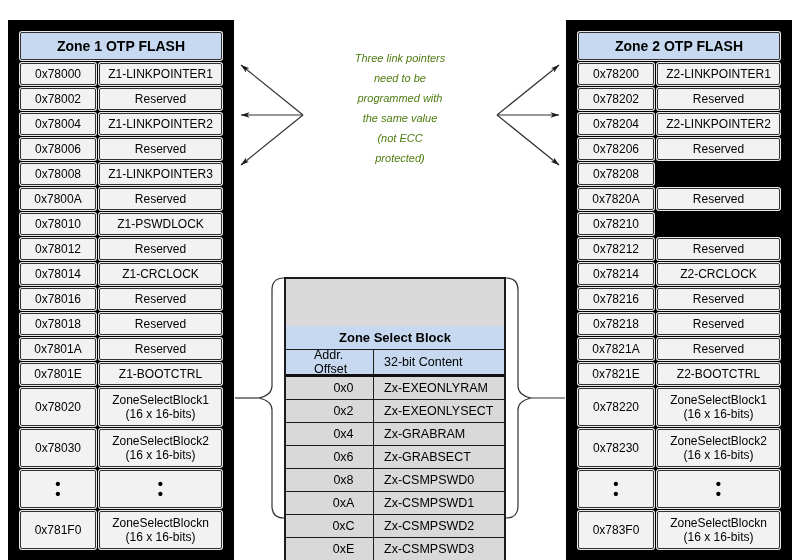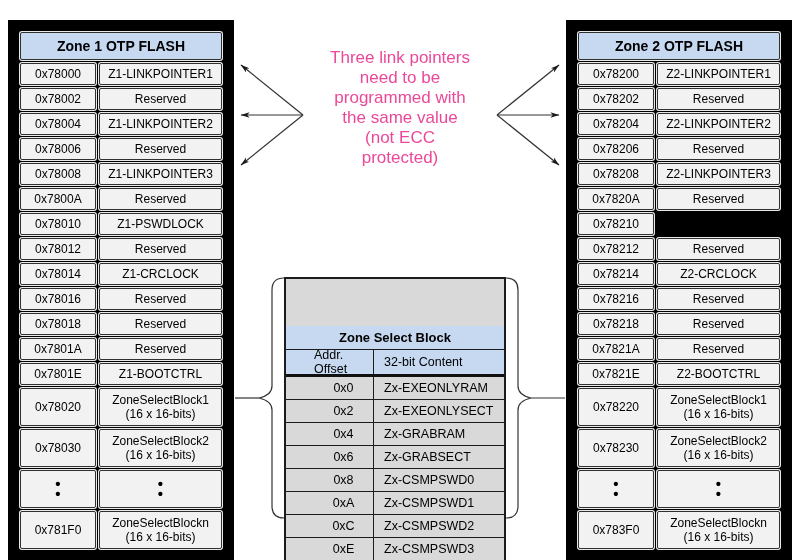--- a/index.html
+++ b/index.html
@@ -41,22 +41,22 @@
   }
   .sel-sub{display:flex;height:24px;background:var(--blue,#c6d9f1);border-bottom:3px solid #111;font-size:12.5px;}
   .scell{box-sizing:border-box;display:flex;align-items:center;}
   .soffset{width:88px;flex:none;justify-content:center;border-right:1px solid #1c1c1c;padding-left:28px;}
   .scontent{flex:1;padding-left:10px;}
   .srow{display:flex;height:22px;background:var(--scell,#d9d9d9);border-top:1px solid #1c1c1c;font-size:12.5px;}
   .srow:first-child{border-top:none;}
   
   .note{
     position:absolute;left:275px;top:48px;width:250px;
-    text-align:center;font-size:17px;line-height:20px;
-    white-space:pre-line;color:#ec4899;
+    text-align:center;font-style:italic;font-size:11px;line-height:20px;
+    white-space:pre-line;color:#4d7c0f;
   }
   
   .overlay{position:absolute;left:0;top:0;pointer-events:none;}
 </style>
 </head>
 <body>
 
 <div class="canvas">
 
   <svg class="overlay" width="800" height="560" viewBox="0 0 800 560">
@@ -212,23 +212,20 @@
           </div>
         </div>
         <div class="zrow">
           <div class="zcell zaddr">0x78206</div>
           <div class="zcell zcontent">
             <div class="">Reserved</div>
           </div>
         </div>
         <div class="zrow">
           <div class="zcell zaddr">0x78208</div>
-          <div class="zcell zcontent">
-            <div class="">Z2-LINKPOINTER3</div>
-          </div>
         </div>
         <div class="zrow">
           <div class="zcell zaddr">0x7820A</div>
           <div class="zcell zcontent">
             <div class="">Reserved</div>
           </div>
         </div>
         <div class="zrow">
           <div class="zcell zaddr">0x78210</div>
         </div>

